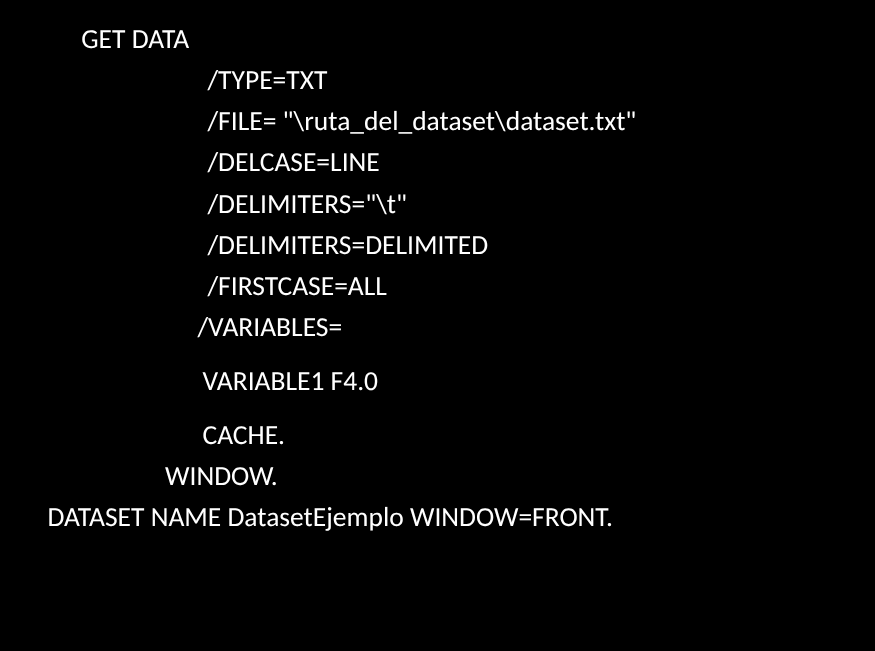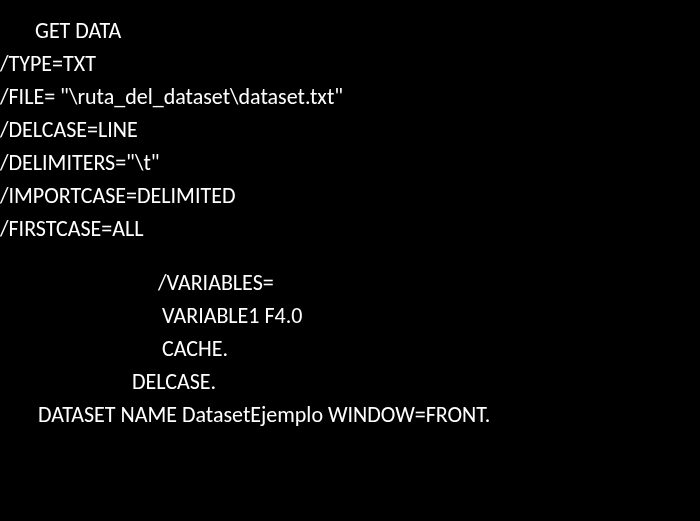--- a/index.html
+++ b/index.html
@@ -10,36 +10,36 @@
       font-family: Calibri, "Segoe UI", Arial, sans-serif;
       font-size: 22px;
       color: #ffffff;
       padding: 14px 0 0 0;
       overflow: hidden;
     }
     .line {
       white-space: pre;
       line-height: 1.5;
     }
-    .l0 { padding-left: 35px; }
-    .l1 { }
-    .l2 { padding-left: 158px; margin-top: 21px; }
-    .l3 { padding-left: 162px; }
+    .l0 { padding-left: 35px; margin-left: 30px; }
+    .l1 { padding-left: 166px; }
+    .l2 { padding-left: 158px; }
+    .l3 { padding-left: 162px; margin-top: 10px; }
     .l4 { padding-left: 132px; }
     .l5 { padding-left: 38px; }
   </style>
 </head>
 <body>
 
 <div>
   <div class="line l0">GET DATA</div>
   <div class="line l1">/TYPE=TXT</div>
   <div class="line l1">/FILE= "\ruta_del_dataset\dataset.txt"</div>
   <div class="line l1">/DELCASE=LINE</div>
   <div class="line l1">/DELIMITERS="\t"</div>
-  <div class="line l1">/IMPORTCASE=DELIMITED</div>
+  <div class="line l1">/DELIMITERS=DELIMITED</div>
   <div class="line l1">/FIRSTCASE=ALL</div>
   <div class="line l2">/VARIABLES=</div>
   <div class="line l3">VARIABLE1 F4.0</div>
   <div class="line l3">CACHE.</div>
-  <div class="line l4">DELCASE.</div>
+  <div class="line l4">WINDOW.</div>
   <div class="line l5">DATASET NAME DatasetEjemplo WINDOW=FRONT.</div>
 </div>
 
 </body></html>

